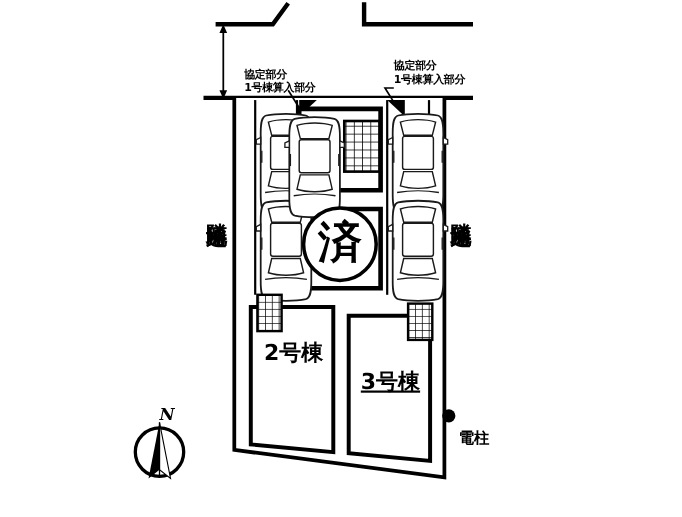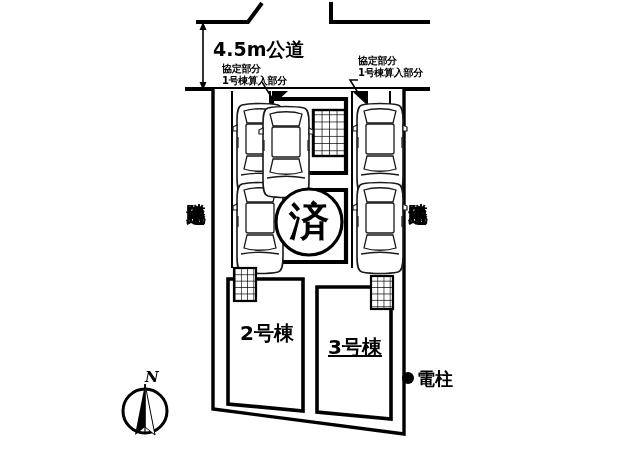--- a/index.html
+++ b/index.html
@@ -47,22 +47,23 @@
   .side-label {
     font-size: 19px;
     font-weight: bold;
   }
   .bldg-label {
     font-size: 20px;
     font-weight: bold;
     letter-spacing: 0px;
   }
   .legend-label {
-    font-size: 18px;
-    font-weight: bold;
+    font-size: 14px;
+    font-weight: bold;
+    margin-top: 22px;
   }
   .compass-n {
     font-size: 15px;
     font-weight: bold;
     font-style: italic;
     font-family: "DejaVu Serif", "Liberation Serif", serif;
   }
   .stamp-char {
     font-size: 40px;
     font-weight: bold;
@@ -209,33 +210,32 @@
       <circle cx="145" cy="411" r="22" fill="#ffffff" stroke="#000000" stroke-width="3"></circle>
 
       <path d="M 145 384 L 135 435 L 145 427 Z" fill="#000000"></path>
 
       <path d="M 145 384 L 155 435 L 145 427 Z" fill="#ffffff" stroke="#000000" stroke-width="1"></path>
       <path d="M 145 384 L 145 433" stroke="#000000" stroke-width="1.2" fill="none"></path>
     </g>
 
   </svg>
 
-  <div class="txt road-label" style="left:213px; top:40px;">4.5m公道</div>
 
   <div class="txt note" style="left:222px; top:63px;"><span>協定部分</span><br><span>1号棟算入部分</span></div>
 
   <div class="txt note" style="left:358px; top:55px;"><span>協定部分</span><br><span>1号棟算入部分</span></div>
 
   <div class="txt vert side-label" style="left:186px; top:188px;">隣地通路</div>
 
   <div class="txt vert side-label" style="left:408px; top:188px;">隣地通路</div>
 
   <div class="txt stamp-char" style="left:289px; top:200px;">済</div>
 
-  <div class="txt bldg-label" style="left:240px; top:323px;text-align:center;">2号棟</div>
+  <div class="txt bldg-label" style="left:240px; top:310px;text-align:center;">2号棟</div>
 
   <div class="txt bldg-label" style="left:328px; top:337px;text-decoration:underline;">3号棟</div>
 
   <div class="txt legend-label" style="left:417px; top:370px;">電柱</div>
 
   <div class="txt compass-n" style="left:145px; top:370px;">N</div>
 
 </div>
 
 </body></html>

